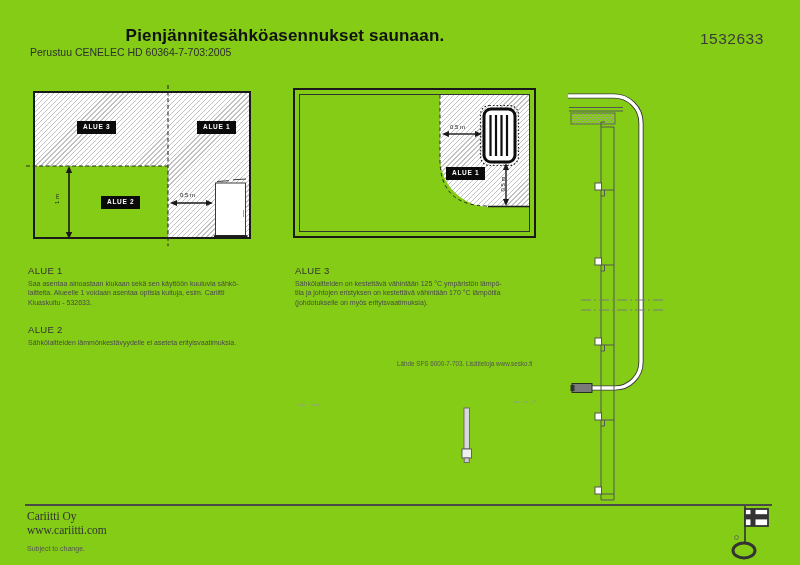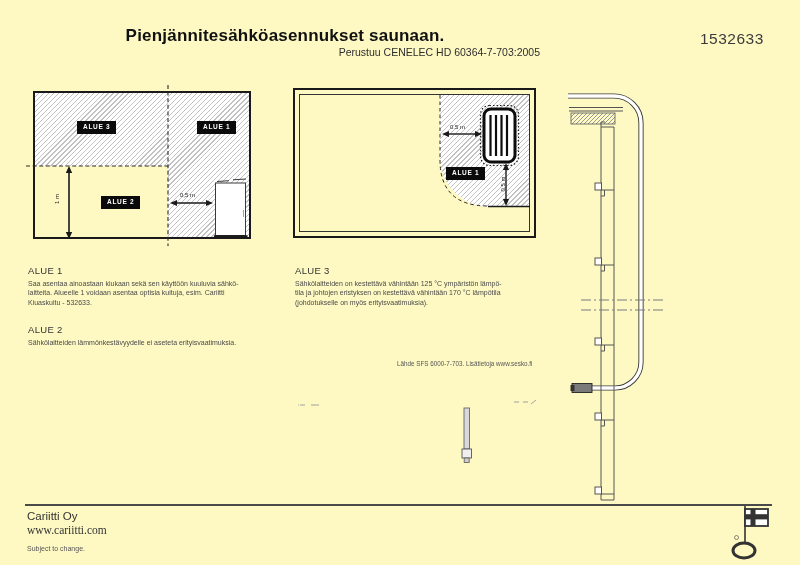--- a/index.html
+++ b/index.html
@@ -1,45 +1,45 @@
 <!DOCTYPE html>
 <html><head>
 <meta charset="utf-8">
 <style>
   * { margin:0; padding:0; box-sizing:border-box; }
   html,body { background:#fff; }
-  .page { position:relative; width:800px; height:565px; background:#fef9c3;
+  .page { position:relative; width:800px; height:565px; background:#84cc16;
           font-family:"Liberation Sans", sans-serif; color:#1a1a1a; overflow:hidden; }
   .abs { position:absolute; }
 
   
   .title { left:30px; top:26px; width:510px; text-align:center;
            font-size:17px; font-weight:bold; letter-spacing:.2px; color:#111; }
-  .subtitle { left:30px; top:46px; width:510px; text-align:right;
+  .subtitle { left:30px; top:46px; width:510px; text-align:left;
               font-size:10.5px; color:#2e2e2e; }
   .docnum { left:700px; top:30px; font-size:15.5px; color:#3b3b3b; letter-spacing:.5px; }
 
   
   .figbox { border:2px solid #1a1a1a; background:transparent; z-index:2; }
   .hatch { background-image:repeating-linear-gradient(135deg,#ffffff 0 2.6px,#c2c2c2 2.6px 3.5px); z-index:1; }
   .zone-label { background:#0a0a0a; color:#fff; font-size:6.5px; font-weight:bold;
                 letter-spacing:.7px; padding:3px 6px; line-height:1; z-index:6; white-space:nowrap; }
   .dim-label { font-size:6px; color:#222; z-index:6; white-space:nowrap; }
   .rot { transform:rotate(-90deg); transform-origin:center; text-align:center; }
 
   
   .txtcol { z-index:5; }
   .sec-h { font-size:9.5px; color:#333; letter-spacing:.3px; margin-bottom:3px; }
   .sec-b { font-size:7px; color:#4a4a4a; line-height:9.3px; white-space:nowrap; }
   .sec-gap { margin-top:17px; }
   .source-note { font-size:6.3px; color:#555; z-index:5; white-space:nowrap; }
 
   
   .footline { left:25px; top:504px; width:747px; border-top:2px solid #4a4a4a; z-index:3; }
-  .company { left:27px; top:510px; font-size:11.5px; color:#333; }
+  .company { left:27px; top:510px; font-size:11.5px; color:#333;font-family:Liberation Serif, serif; }
   .website { left:27px; top:524px; font-size:11.5px; color:#333;font-family:Liberation Serif, serif; }
   .change-note { left:27px; top:545px; font-size:7px; color:#555; }
 
   svg.linework { left:0; top:0; z-index:4; pointer-events:none; }
 </style>
 </head>
 <body>
 
 <div class="page">
 

